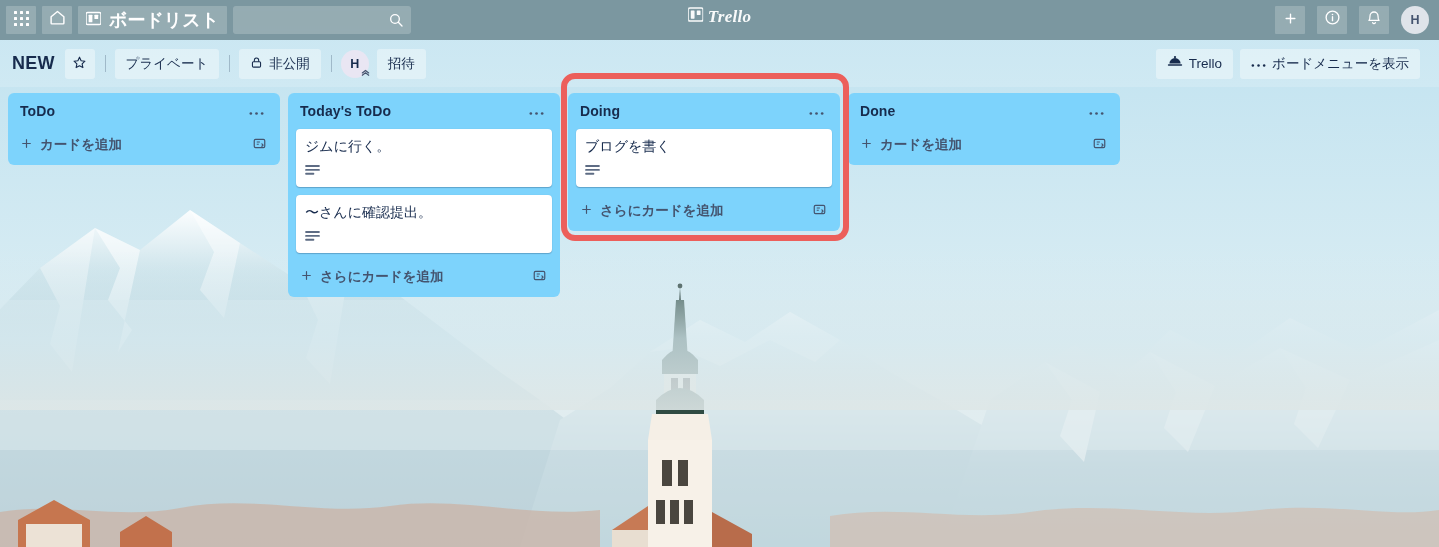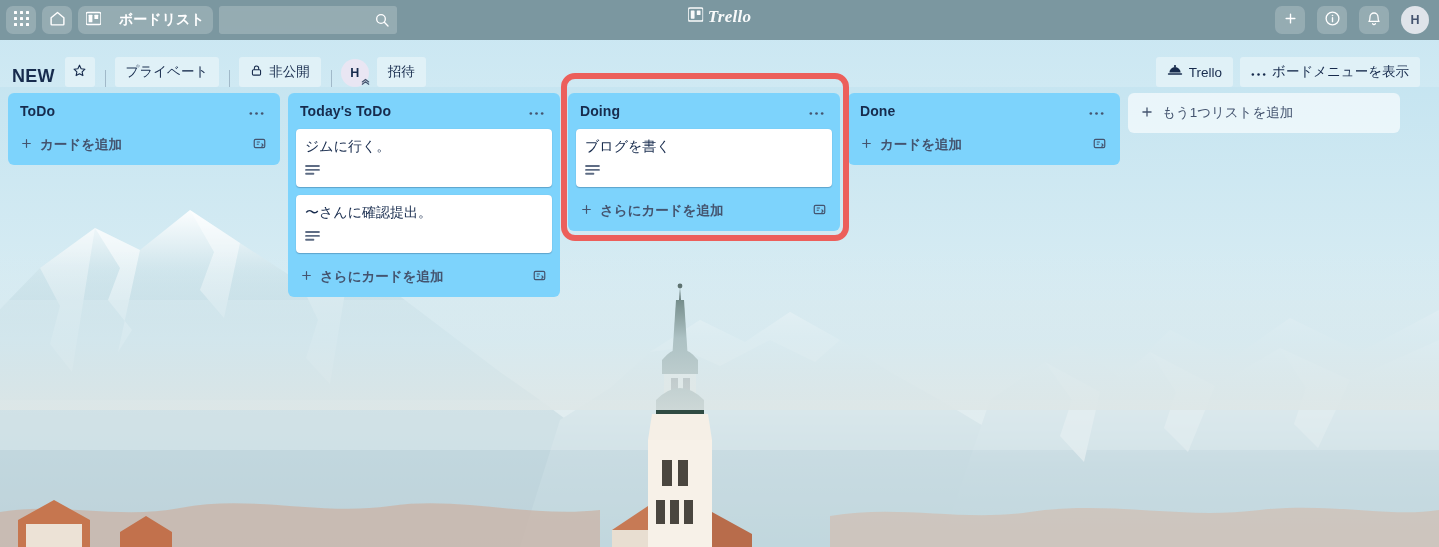--- a/index.html
+++ b/index.html
@@ -44,25 +44,25 @@
     width: 1439px; height: 40px;
     background: rgba(117,144,153,.92);
     backdrop-filter: blur(6px);
     display: flex; align-items: center;
     padding: 0 6px;
     z-index: 40;
   }
   .tb-btn {
     height: 28px; min-width: 30px;
     background: rgba(255,255,255,.20);
-    border-radius: 7px;
+    border-radius: 1px;
     display: flex; align-items: center; justify-content: center;
-    gap: 18px; color: #fff; cursor: pointer;
+    gap: 8px; color: #fff; cursor: pointer;
     margin-right: 6px; padding: 0 8px;
-    font-size: 14px; font-weight: 600;
+    font-size: 18px; font-weight: 600;
     white-space: nowrap;
   }
   .tb-btn.icon-only { padding: 0; width: 30px; }
   .tb-search {
     height: 28px; width: 178px;
     background: rgba(255,255,255,.20);
     border-radius: 3px;
     position: relative; margin-right: 6px;
     display: flex; align-items: center;
   }
@@ -89,21 +89,21 @@
     color: rgba(255,255,255,.95);
     font-size: 17px; font-style: italic; font-weight: 700;
     letter-spacing: .3px; pointer-events: none;
     font-family: "Liberation Serif", serif;
   }
 
   
   .boardhdr {
     position: absolute; top: 40px; left: 0;
     width: 1439px; height: 47px;
-    display: flex; align-items: flex-end;
+    display: flex; align-items: center;
     padding: 0 12px;
     background: rgba(255,255,255,.16);
     z-index: 35;
   }
   .board-title {
     font-size: 18px; font-weight: 700; color: #172b4d;
     margin-right: 10px; letter-spacing: .2px;
     white-space: nowrap;
   }
   .hdr-btn {
@@ -614,23 +614,15 @@
       <span class="ico">
         <svg width="15" height="15" viewBox="0 0 20 20" fill="none" stroke="#44546f" stroke-width="1.6">
           <rect x="3" y="4.5" width="14" height="11" rx="1.8"></rect>
           <path d="M6.3 8 H10.5 M6.3 11 H9"></path>
           <path d="M13.2 10.5 l1.6 1.6 l-1.6 1.6" stroke-linecap="round" stroke-linejoin="round"></path>
         </svg>
       </span>
     </div>
   </div>
 
-  <div class="add-list">
-    <span class="ico">
-      <svg width="14" height="14" viewBox="0 0 24 24" stroke="#44546f" stroke-width="2.2" stroke-linecap="round">
-          <path d="M12 5 V19 M5 12 H19"></path>
-        </svg>
-    </span>
-    <span>もう1つリストを追加</span>
-  </div>
 </div>
 
 <div class="highlight-ring" style="border-color: rgb(236, 95, 91);"></div>
 
 </body></html>

